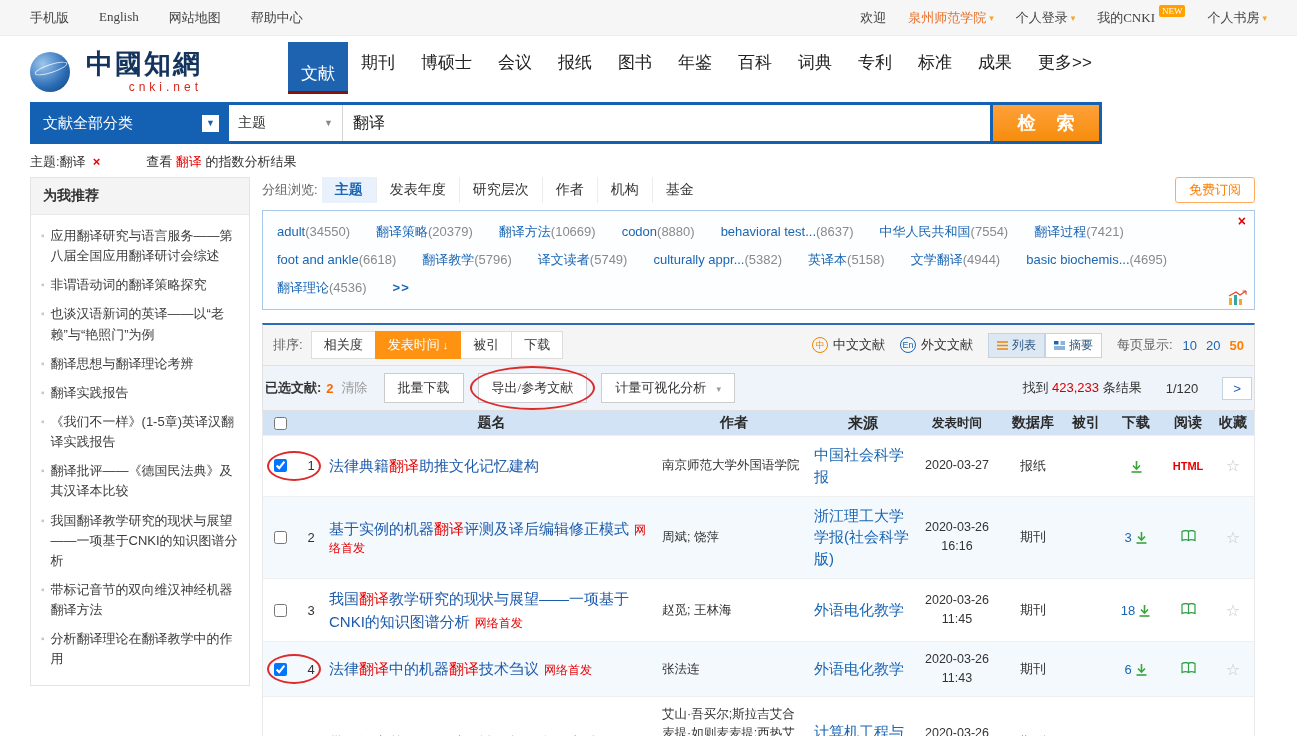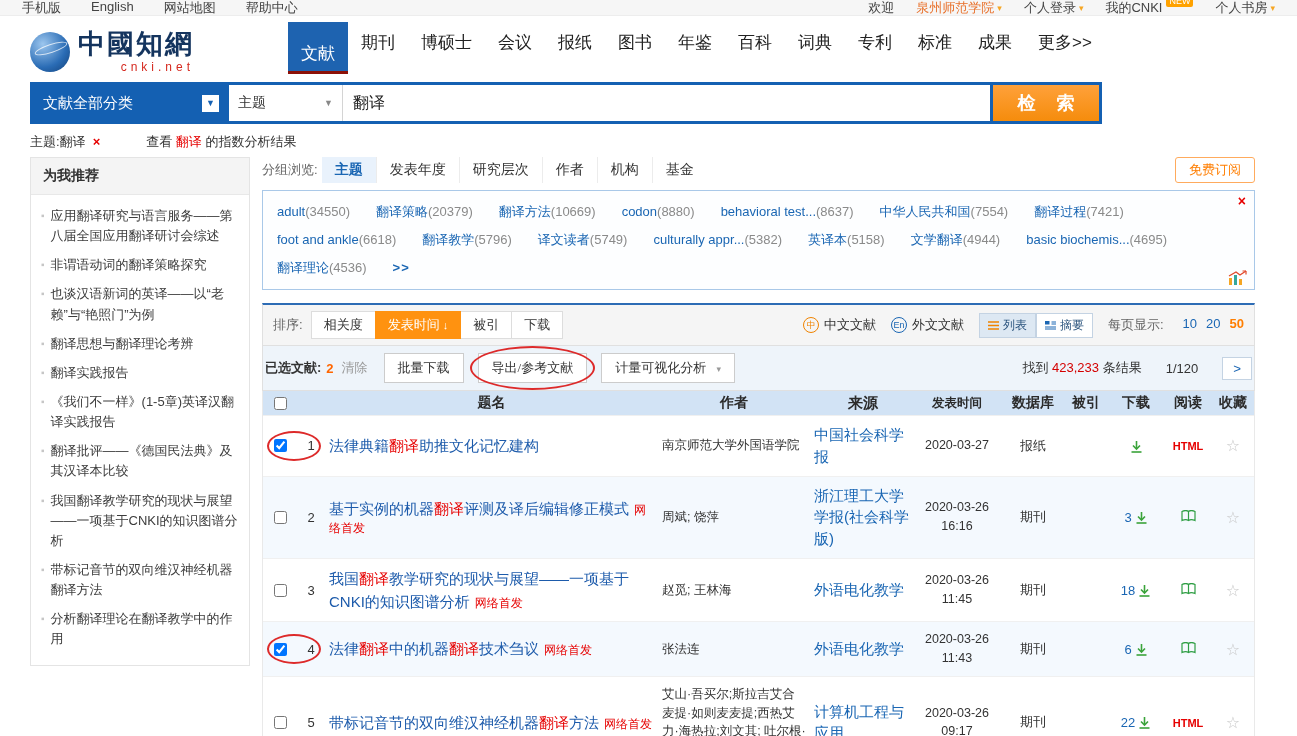--- a/index.html
+++ b/index.html
@@ -1,31 +1,31 @@
 <!DOCTYPE html>
 <html><head>
 <meta charset="utf-8">
 <style>
   *{margin:0;padding:0;box-sizing:border-box;}
   body{font-family:"Liberation Sans","DejaVu Sans",sans-serif;background:#fff;}
   .page{width:1297px;height:736px;position:relative;background:#fff;overflow:hidden;color:#333;font-size:13px;}
 
   
-  .topbar{height:16px;background:#f6f6f6;border-bottom:1px solid #ededed;display:flex;align-items:center;justify-content:space-between;padding:0 22px;color:#444;}
+  .topbar{height:36px;background:#f6f6f6;border-bottom:1px solid #ededed;display:flex;align-items:center;justify-content:space-between;padding:0 30px;color:#444;font-family:Liberation Serif, serif;}
   .topbar a{cursor:pointer;}
   .topbar-left{display:flex;gap:30px;}
   .topbar-right{display:flex;gap:22px;align-items:center;}
   .tb-item{display:flex;align-items:center;gap:3px;}
   .org{color:#e8702a;}
   .caret{color:#f6a623;font-size:9px;}
   .new-badge{background:#ffa200;color:#fff;font-size:9px;line-height:12px;padding:0 3px;border-radius:2px;position:relative;top:-7px;margin-left:1px;}
 
   
   .header{display:flex;align-items:center;padding:8px 30px 0 30px;height:64px;position:relative;}
-  .logo{display:flex;align-items:center;gap:8px;width:238px;flex-shrink:0;cursor:pointer;}
+  .logo{display:flex;align-items:center;gap:16px;width:238px;flex-shrink:0;cursor:pointer;}
   .logo-globe{width:40px;height:40px;border-radius:50%;background:radial-gradient(circle at 32% 30%,#9cc6ee,#2a6cb5 60%,#123f77);position:relative;flex-shrink:0;}
   .logo-globe::after{content:"";position:absolute;left:4px;top:12px;width:32px;height:7px;border:1px solid rgba(255,255,255,.75);border-radius:50%;transform:rotate(-18deg);}
   .logo-texts{display:flex;flex-direction:column;line-height:1;}
   .logo-cn{font-size:27px;font-weight:bold;color:#14345e;font-family:"Liberation Serif","DejaVu Serif",serif;letter-spacing:2px;}
   .logo-net{font-size:12px;color:#d5281e;letter-spacing:4px;margin-top:3px;align-self:flex-end;}
   .nav{display:flex;align-items:flex-end;margin-left:20px;height:44px;}
   .nav-item{font-size:17px;color:#222;padding:20px 13px;cursor:pointer;white-space:nowrap;}
   .nav-item.active{background:#1e63b0;color:#fff;border-bottom:3px solid #8c1007;padding-bottom:6px;}
   .header-links{position:absolute;right:30px;top:30px;text-align:right;line-height:28px;font-size:13px;z-index:5;}
   .header-links a{color:#1a66b3;cursor:pointer;display:block;}
@@ -78,21 +78,21 @@
   .sort-btn.active{background:#ff9210;border-color:#ff9210;color:#fff;position:relative;z-index:1;}
   .sort-arrow{font-size:11px;margin-left:3px;font-weight:bold;}
   .sort-right{margin-left:auto;display:flex;align-items:center;gap:15px;}
   .lang-opt{display:flex;align-items:center;gap:5px;color:#333;cursor:pointer;}
   .lang-icon{width:16px;height:16px;border-radius:50%;border:1px solid;display:flex;align-items:center;justify-content:center;font-size:9px;flex-shrink:0;}
   .lang-icon.cn{border-color:#f08300;color:#f08300;}
   .lang-icon.en{border-color:#1a66b3;color:#1a66b3;}
   .view-toggle{display:flex;}
   .view-btn{display:flex;align-items:center;gap:4px;border:1px solid #c4d3e3;padding:3px 8px;font-size:12px;color:#2b547e;background:#fff;cursor:pointer;}
   .view-btn.active{background:#dde8f3;}
-  .page-size{display:flex;gap:19px;align-items:flex-start;color:#666;}
+  .page-size{display:flex;gap:10px;align-items:center;color:#666;}
   .size-opt{color:#1a66b3;cursor:pointer;}
   .size-opt.active{color:#ff7e00;font-weight:bold;}
 
   
   .selected-bar{display:flex;align-items:center;background:#eef4fa;border:1px solid #e0e0e0;border-top:none;padding:7px 2px;font-size:13px;}
   .sel-label{font-weight:bold;color:#333;}
   .sel-count{color:#f60;font-weight:bold;margin:0 8px 0 5px;}
   .clear-btn{color:#999;margin-right:16px;cursor:pointer;}
   .tool-btn{background:#fff;border:1px solid #ccc;padding:5px 13px;margin-right:14px;position:relative;font-size:13px;color:#333;cursor:pointer;font-family:Liberation Serif, serif;}
   .viz-caret{color:#999;margin-left:7px;font-size:9px;}

